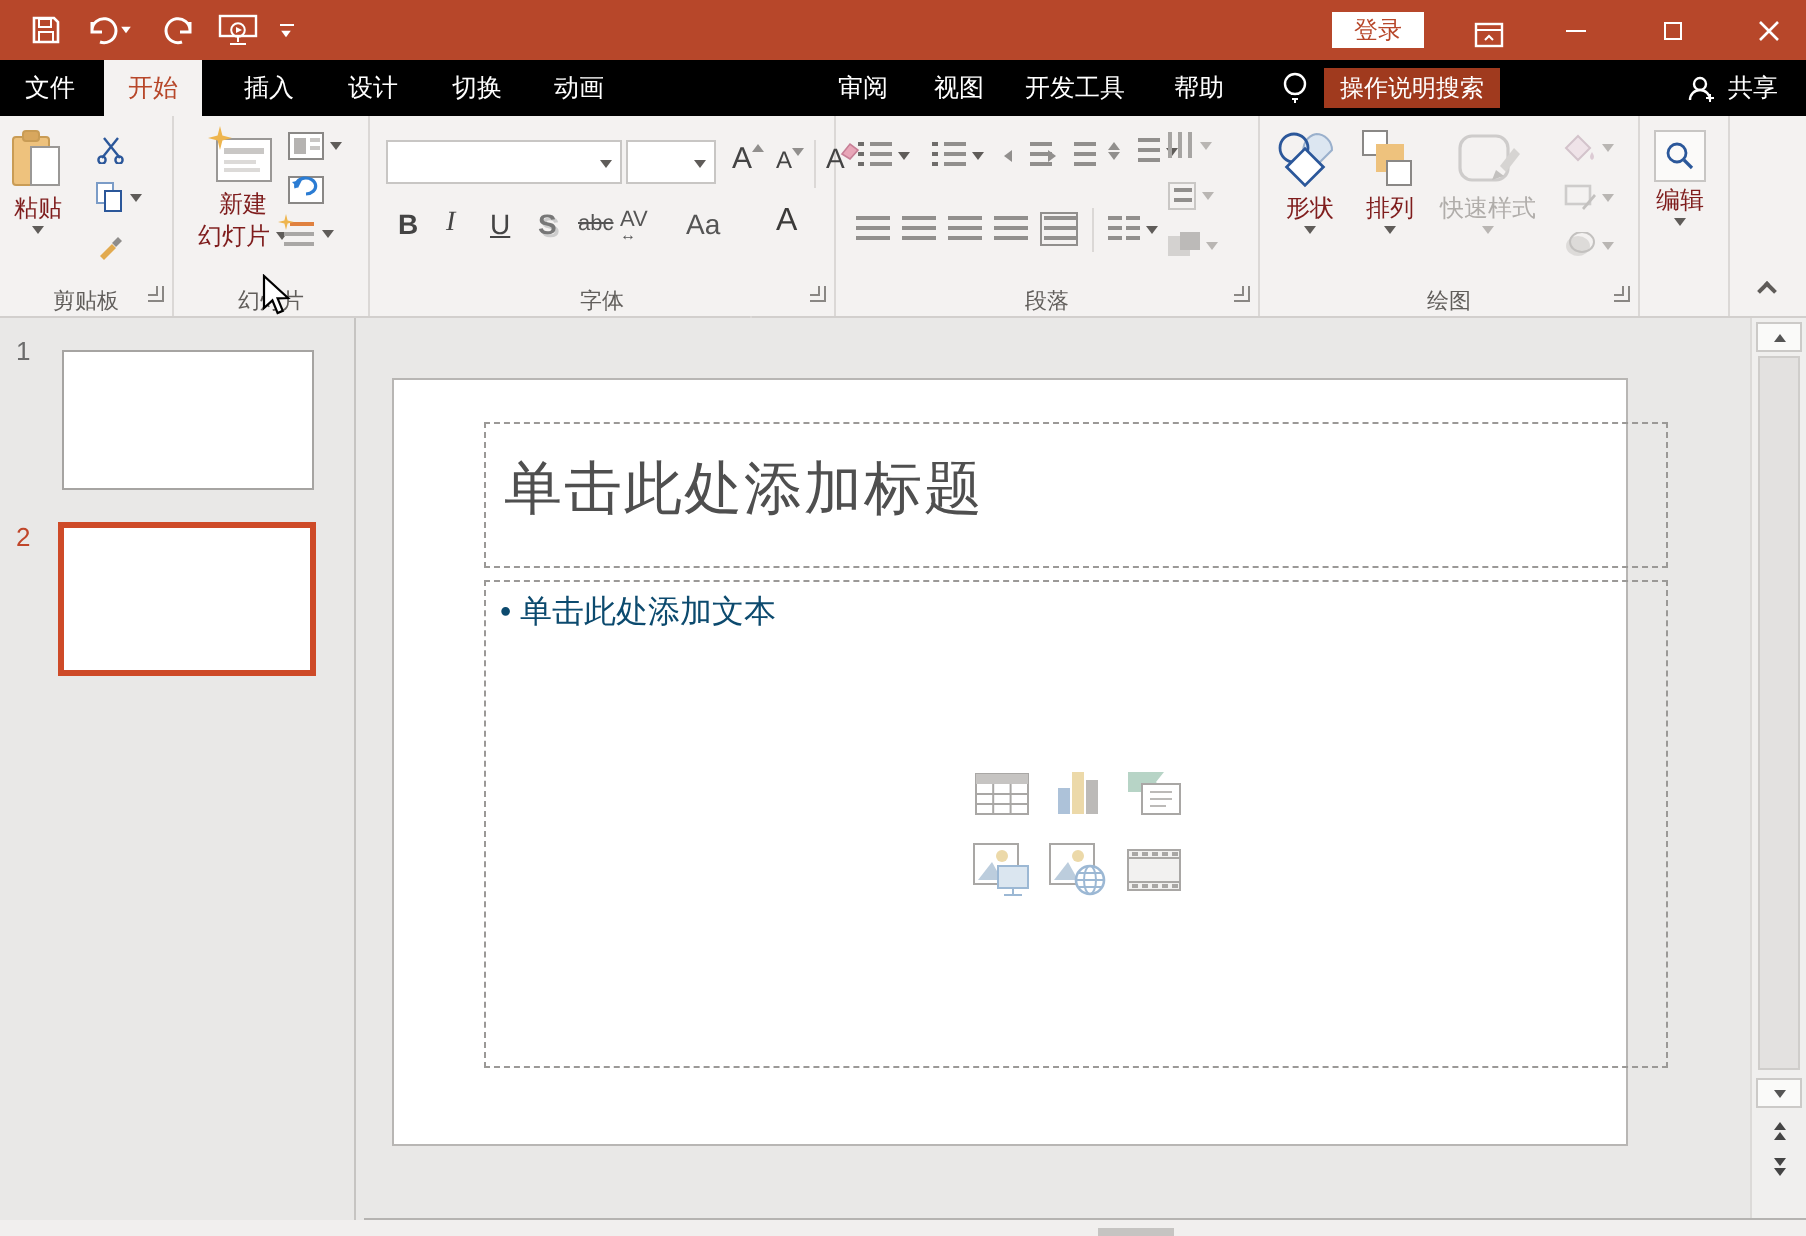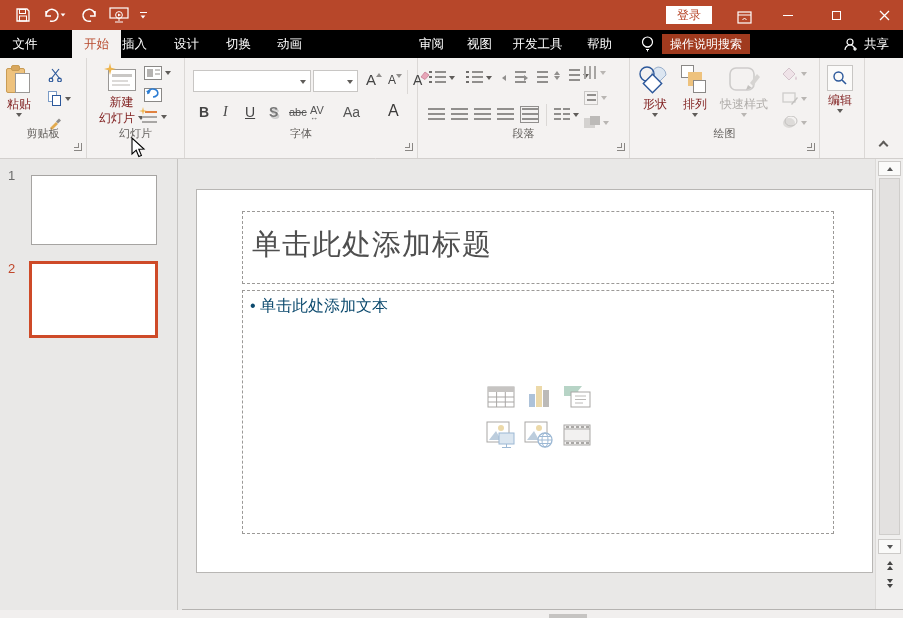--- a/index.html
+++ b/index.html
@@ -23,21 +23,21 @@
   .tab { position:absolute; top:0; height:28px; display:flex; align-items:center; justify-content:center;
     color:#fff; font-size:12.5px; cursor:default; }
   .tab.active { background:#f4f2f1; color:#b7472a; }
   .search-pill { position:absolute; left:662px; top:4px; height:20px; padding:0 8px; background:#a03a1e;
     color:#fff; font-size:12px; display:flex; align-items:center; }
   .share { position:absolute; right:14px; top:0; height:28px; display:flex; align-items:center; gap:5px; color:#fff; font-size:12.5px; }
 
   
   .ribbon { position:absolute; left:0; top:58px; width:903px; height:101px; background:#f4f2f1; border-bottom:1px solid #d2cfcd; }
   .grp { position:absolute; top:0; height:100px; border-right:1px solid #dbd8d6; }
-  .grplabel { position:absolute; bottom:17px; left:0; right:0; text-align:center; font-size:11px; color:#615e5b; }
+  .grplabel { position:absolute; bottom:0; left:0; right:0; text-align:center; font-size:11px; color:#615e5b; }
   .launcher { position:absolute; right:4px; bottom:7px; width:8px; height:8px;
     border-right:1px solid #8a8784; border-bottom:1px solid #8a8784; }
   .launcher::before { content:""; position:absolute; right:2px; bottom:2px; width:4px; height:4px;
     border-right:1px solid #8a8784; border-bottom:1px solid #8a8784; transform:rotate(0deg); }
   .bigbtn { position:absolute; display:flex; flex-direction:column; align-items:center; gap:2px; }
   .biglabel { font-size:12px; color:#7f1d1d; line-height:14px; text-align:center; }
   .dd { width:0; height:0; border-left:3px solid transparent; border-right:3px solid transparent;
     border-top:4px solid #5f5c59; display:inline-block; }
   .dd.dis { border-top-color:#b9b6b3; }
   .smbtn { position:absolute; display:flex; align-items:center; gap:3px; }
@@ -67,21 +67,21 @@
 
   .chev { width:7px; height:7px; border-top:2px solid #5f5c59; border-left:2px solid #5f5c59; transform:rotate(45deg); }
 
   
   .main { position:absolute; left:0; top:159px; width:903px; height:459px; background:#e9e8e7; }
   .panel { position:absolute; left:0; top:0; width:178px; height:451px; border-right:1px solid #c6c4c2; }
   .thumb { position:absolute; background:#fff; }
   .thumb-num { position:absolute; font-size:13px; }
 
   .editor { position:absolute; left:179px; top:0; width:696px; height:459px; }
-  .canvas { position:absolute; left:17px; top:30px; width:677px; height:384px; background:#fff;
+  .canvas { position:absolute; left:17px; top:30px; width:618px; height:384px; background:#fff;
     border:1px solid #b8b6b4; }
   .ph { position:absolute; border:1px dashed #9b9997; }
   .ph-title-text { padding:13px 0 0 9px; font-size:29px; color:#4f4f4f; font-weight:300; letter-spacing:1px; }
   .ph-body-text { padding:5px 0 0 7px; font-size:16px; color:#0c4a6e; }
   .icon-grid { position:absolute; left:242px; top:90px; display:grid; grid-template-columns:repeat(3,32px);
     grid-auto-rows:32px; column-gap:6px; row-gap:6px; }
   .icon-cell { display:flex; align-items:center; justify-content:center; }
 
   .splitline { position:absolute; left:182px; top:450px; width:721px; height:1px; background:#b5b3b1; }
   .statusstrip { position:absolute; left:0; top:451px; width:903px; height:8px; background:#f1efee; }
@@ -154,21 +154,21 @@
       </div>
     <div class="winbtn" style="left:861px">
       <svg width="11" height="11" viewBox="0 0 11 11">
           <path d="M1 1 L10 10 M10 1 L1 10" stroke="#fff" stroke-width="1.3"></path>
         </svg>
     </div>
   </div>
 
   <div class="tabrow">
     <div class="tab" style="left:0;width:50px">文件</div>
-    <div class="tab active" style="left:72px;width:49px">开始</div>
+    <div class="tab active" style="left:52px;width:49px">开始</div>
     <div class="tab" style="left:110px;width:49px">插入</div>
     <div class="tab" style="left:162px;width:49px">设计</div>
     <div class="tab" style="left:214px;width:49px">切换</div>
     <div class="tab" style="left:265px;width:49px">动画</div>
     <div class="tab" style="left:407px;width:49px">审阅</div>
     <div class="tab" style="left:455px;width:49px">视图</div>
     <div class="tab" style="left:505px;width:65px">开发工具</div>
     <div class="tab" style="left:575px;width:49px">帮助</div>
     <div class="abs" style="left:640px;top:5px">
       <svg width="15" height="18" viewBox="0 0 15 18">

